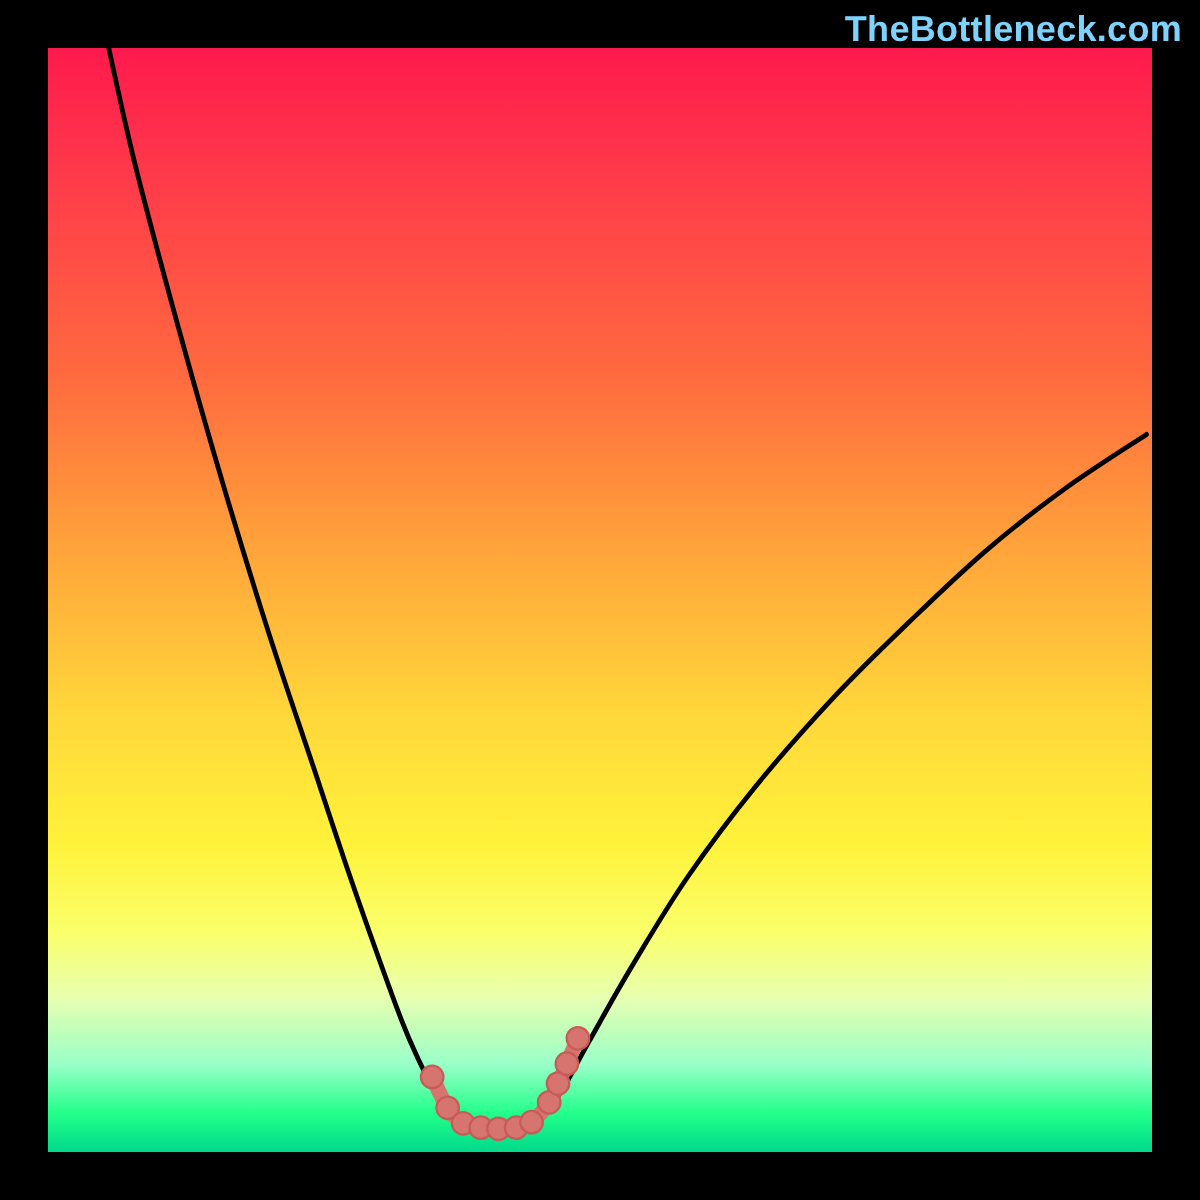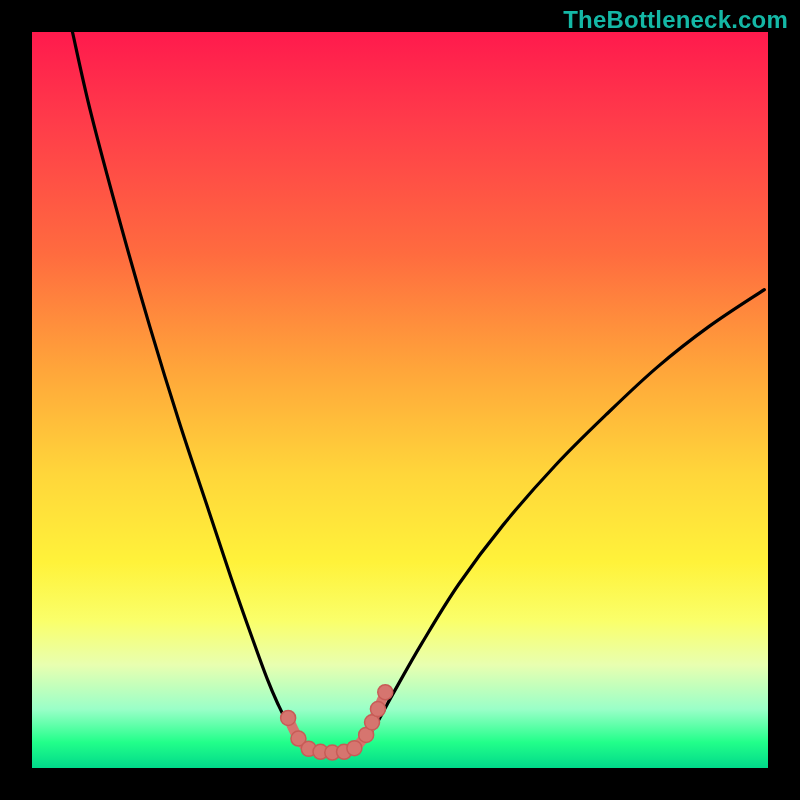--- a/index.html
+++ b/index.html
@@ -39,21 +39,21 @@
       #00d98a 100%
     );
   }
   .watermark {
     position: absolute;
     top: 6px;
     right: 12px;
     font-family: Arial, Helvetica, sans-serif;
     font-size: 24px;
     font-weight: 600;
-    color: #14b8a6;
+    color: #7dd3fc;
     letter-spacing: 0.2px;
     user-select: none;
   }
   svg.overlay {
     position: absolute;
     left: 0;
     top: 0;
     width: 736px;
     height: 736px;
     overflow: visible;

